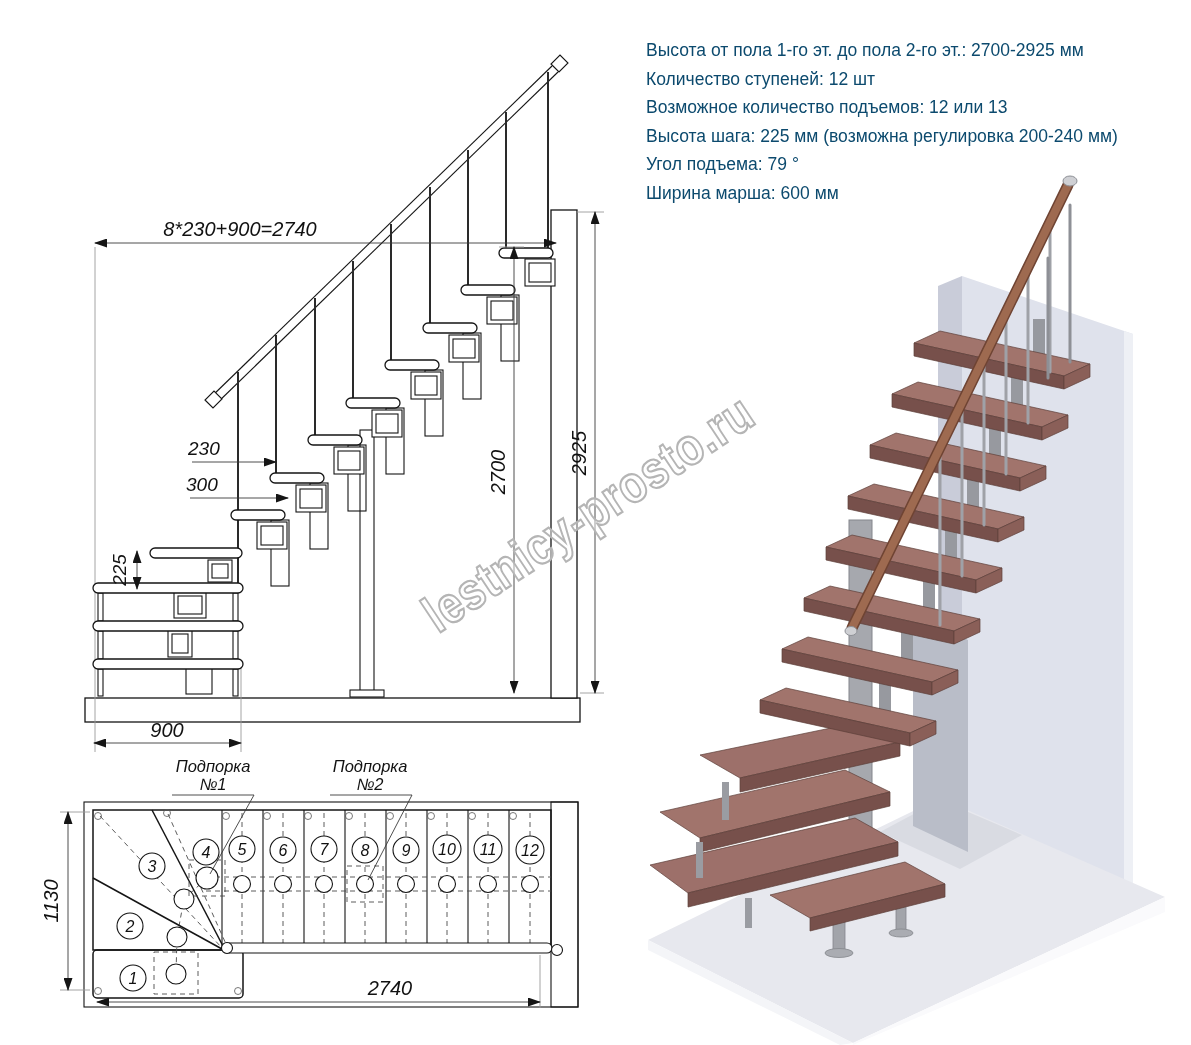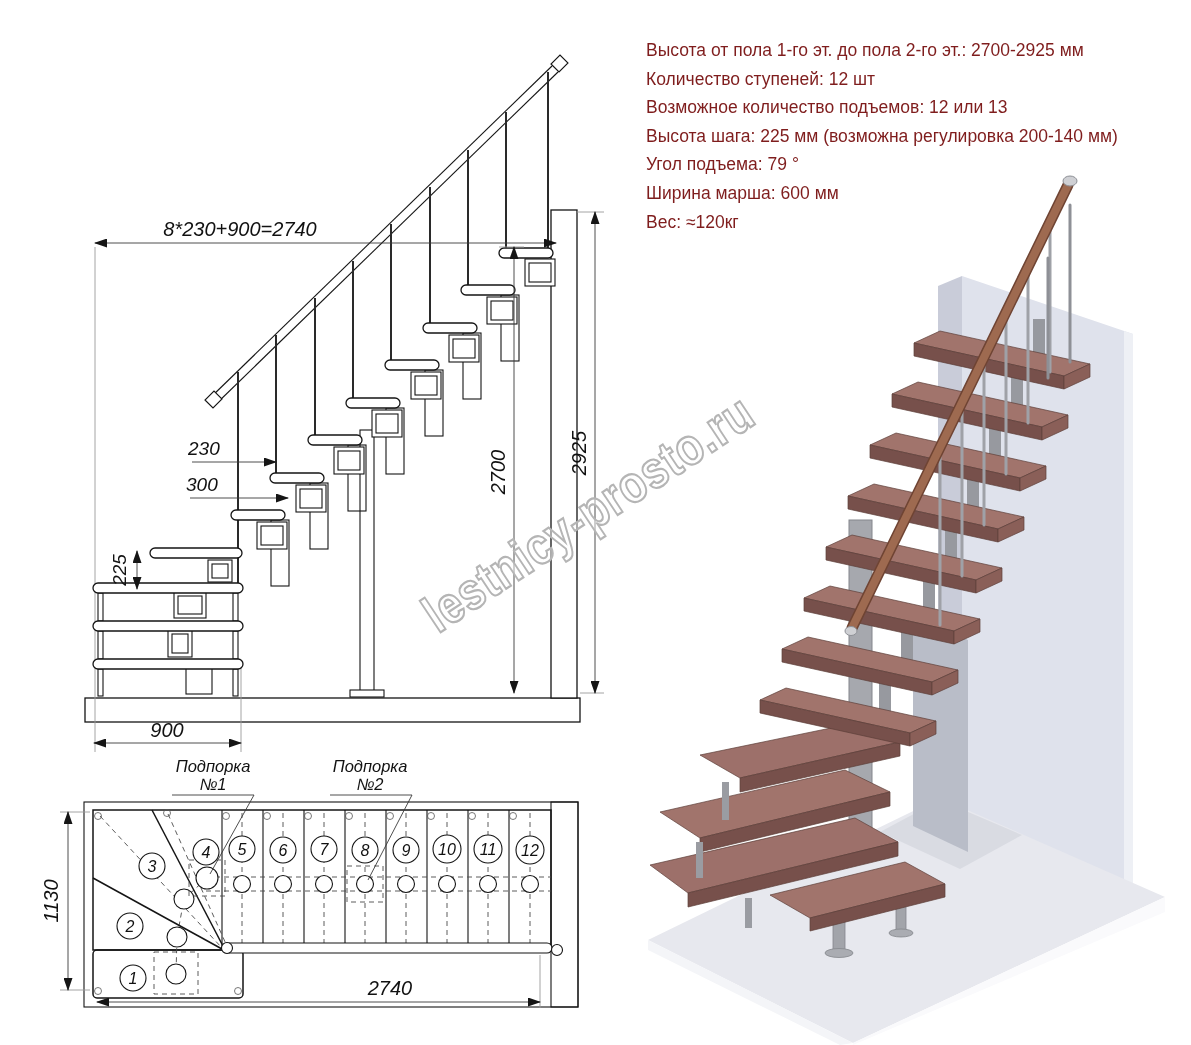--- a/index.html
+++ b/index.html
@@ -1,18 +1,18 @@
 <!DOCTYPE html>
 <html><head>
 <meta charset="utf-8">
 <style>
   html,body{margin:0;padding:0;background:#fff;}
   .stage{position:relative;width:1191px;height:1045px;background:#fff;overflow:hidden;
          font-family:"Liberation Sans",sans-serif;}
-  .specs{position:absolute;left:646px;top:36px;width:545px;color:#7f1d1d;
+  .specs{position:absolute;left:646px;top:36px;width:545px;color:#0c4a6e;
          font-size:17.5px;line-height:28.6px;white-space:nowrap;}
   svg text{font-family:"Liberation Sans",sans-serif;}
   .k{stroke:#151515;stroke-width:1.5;fill:none;}
   .k1{stroke:#151515;stroke-width:1.1;fill:none;}
   .kf{stroke:#151515;stroke-width:1.3;fill:#fff;}
   .kf2{stroke:#151515;stroke-width:1.1;fill:#fff;}
   .thin{stroke:#3a3a3a;stroke-width:.9;fill:none;}
   .ext{stroke:#9a9a9a;stroke-width:.9;fill:none;}
   .dsh{stroke:#4a4a4a;stroke-width:.9;fill:none;stroke-dasharray:5 4;}
   .dt{font:italic 20px "Liberation Sans",sans-serif;fill:#111;}
@@ -384,19 +384,18 @@
 <g transform="translate(598,528) rotate(-33.5) scale(0.84,1)">
   <text class="mid" x="0" y="0" font-size="52" font-weight="bold" letter-spacing="1" fill="rgba(255,255,255,0.45)" stroke="#b5b5b5" stroke-width="2.2">lestnicy-prosto.ru</text>
 </g>
 </svg>
 
 
 <div class="specs">
   <div>Высота от пола 1-го эт. до пола 2-го эт.: 2700-2925 мм</div>
   <div>Количество ступеней: 12 шт</div>
   <div>Возможное количество подъемов: 12 или 13</div>
-  <div>Высота шага: 225 мм (возможна регулировка 200-140 мм)</div>
+  <div>Высота шага: 225 мм (возможна регулировка 200-240 мм)</div>
   <div>Угол подъема: 79 °</div>
   <div>Ширина марша: 600 мм</div>
-  <div>Вес: ≈120кг</div>
 </div>
 
 </div>
 
 </body></html>

